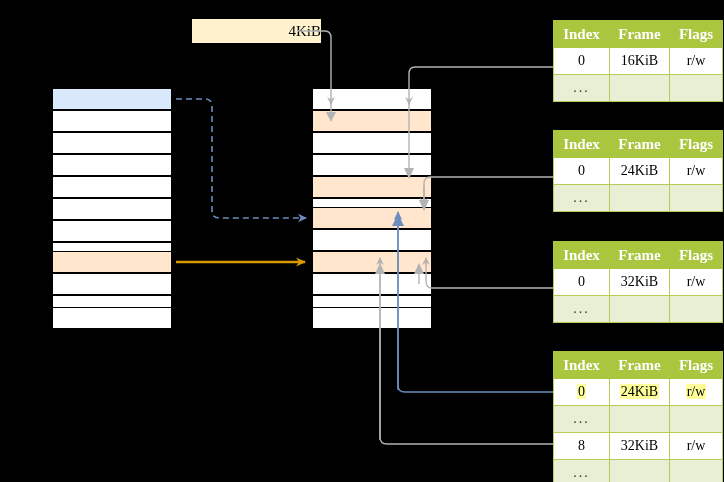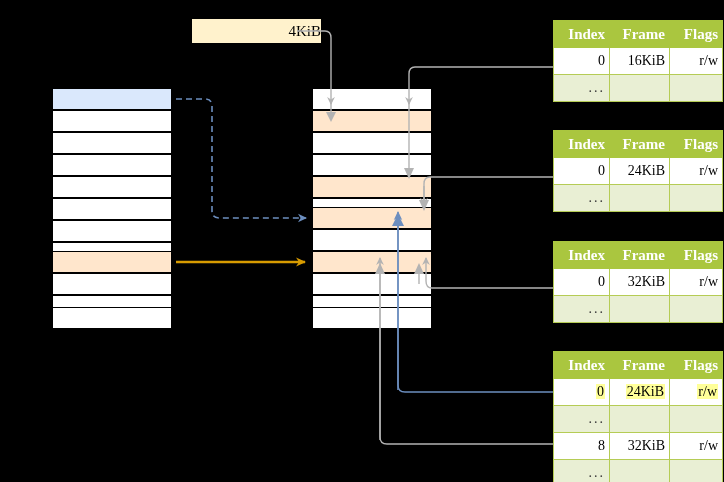--- a/index.html
+++ b/index.html
@@ -53,21 +53,21 @@
     position: absolute;
     border-collapse: collapse;
     table-layout: fixed;
     background: #ffffff;
   }
   .ptable th, .ptable td {
     border: 1px solid #b5cc55;
     font-size: 14px;
     height: 26px;
     padding: 0 4px;
-    text-align: right;
+    text-align: center;
     vertical-align: middle;
     overflow: hidden;
     white-space: nowrap;
   }
   .ptable th {
     background: #aac63f;
     color: #ffffff;
     font-weight: bold;
     font-size: 15px;
     border-color: #aac63f;

